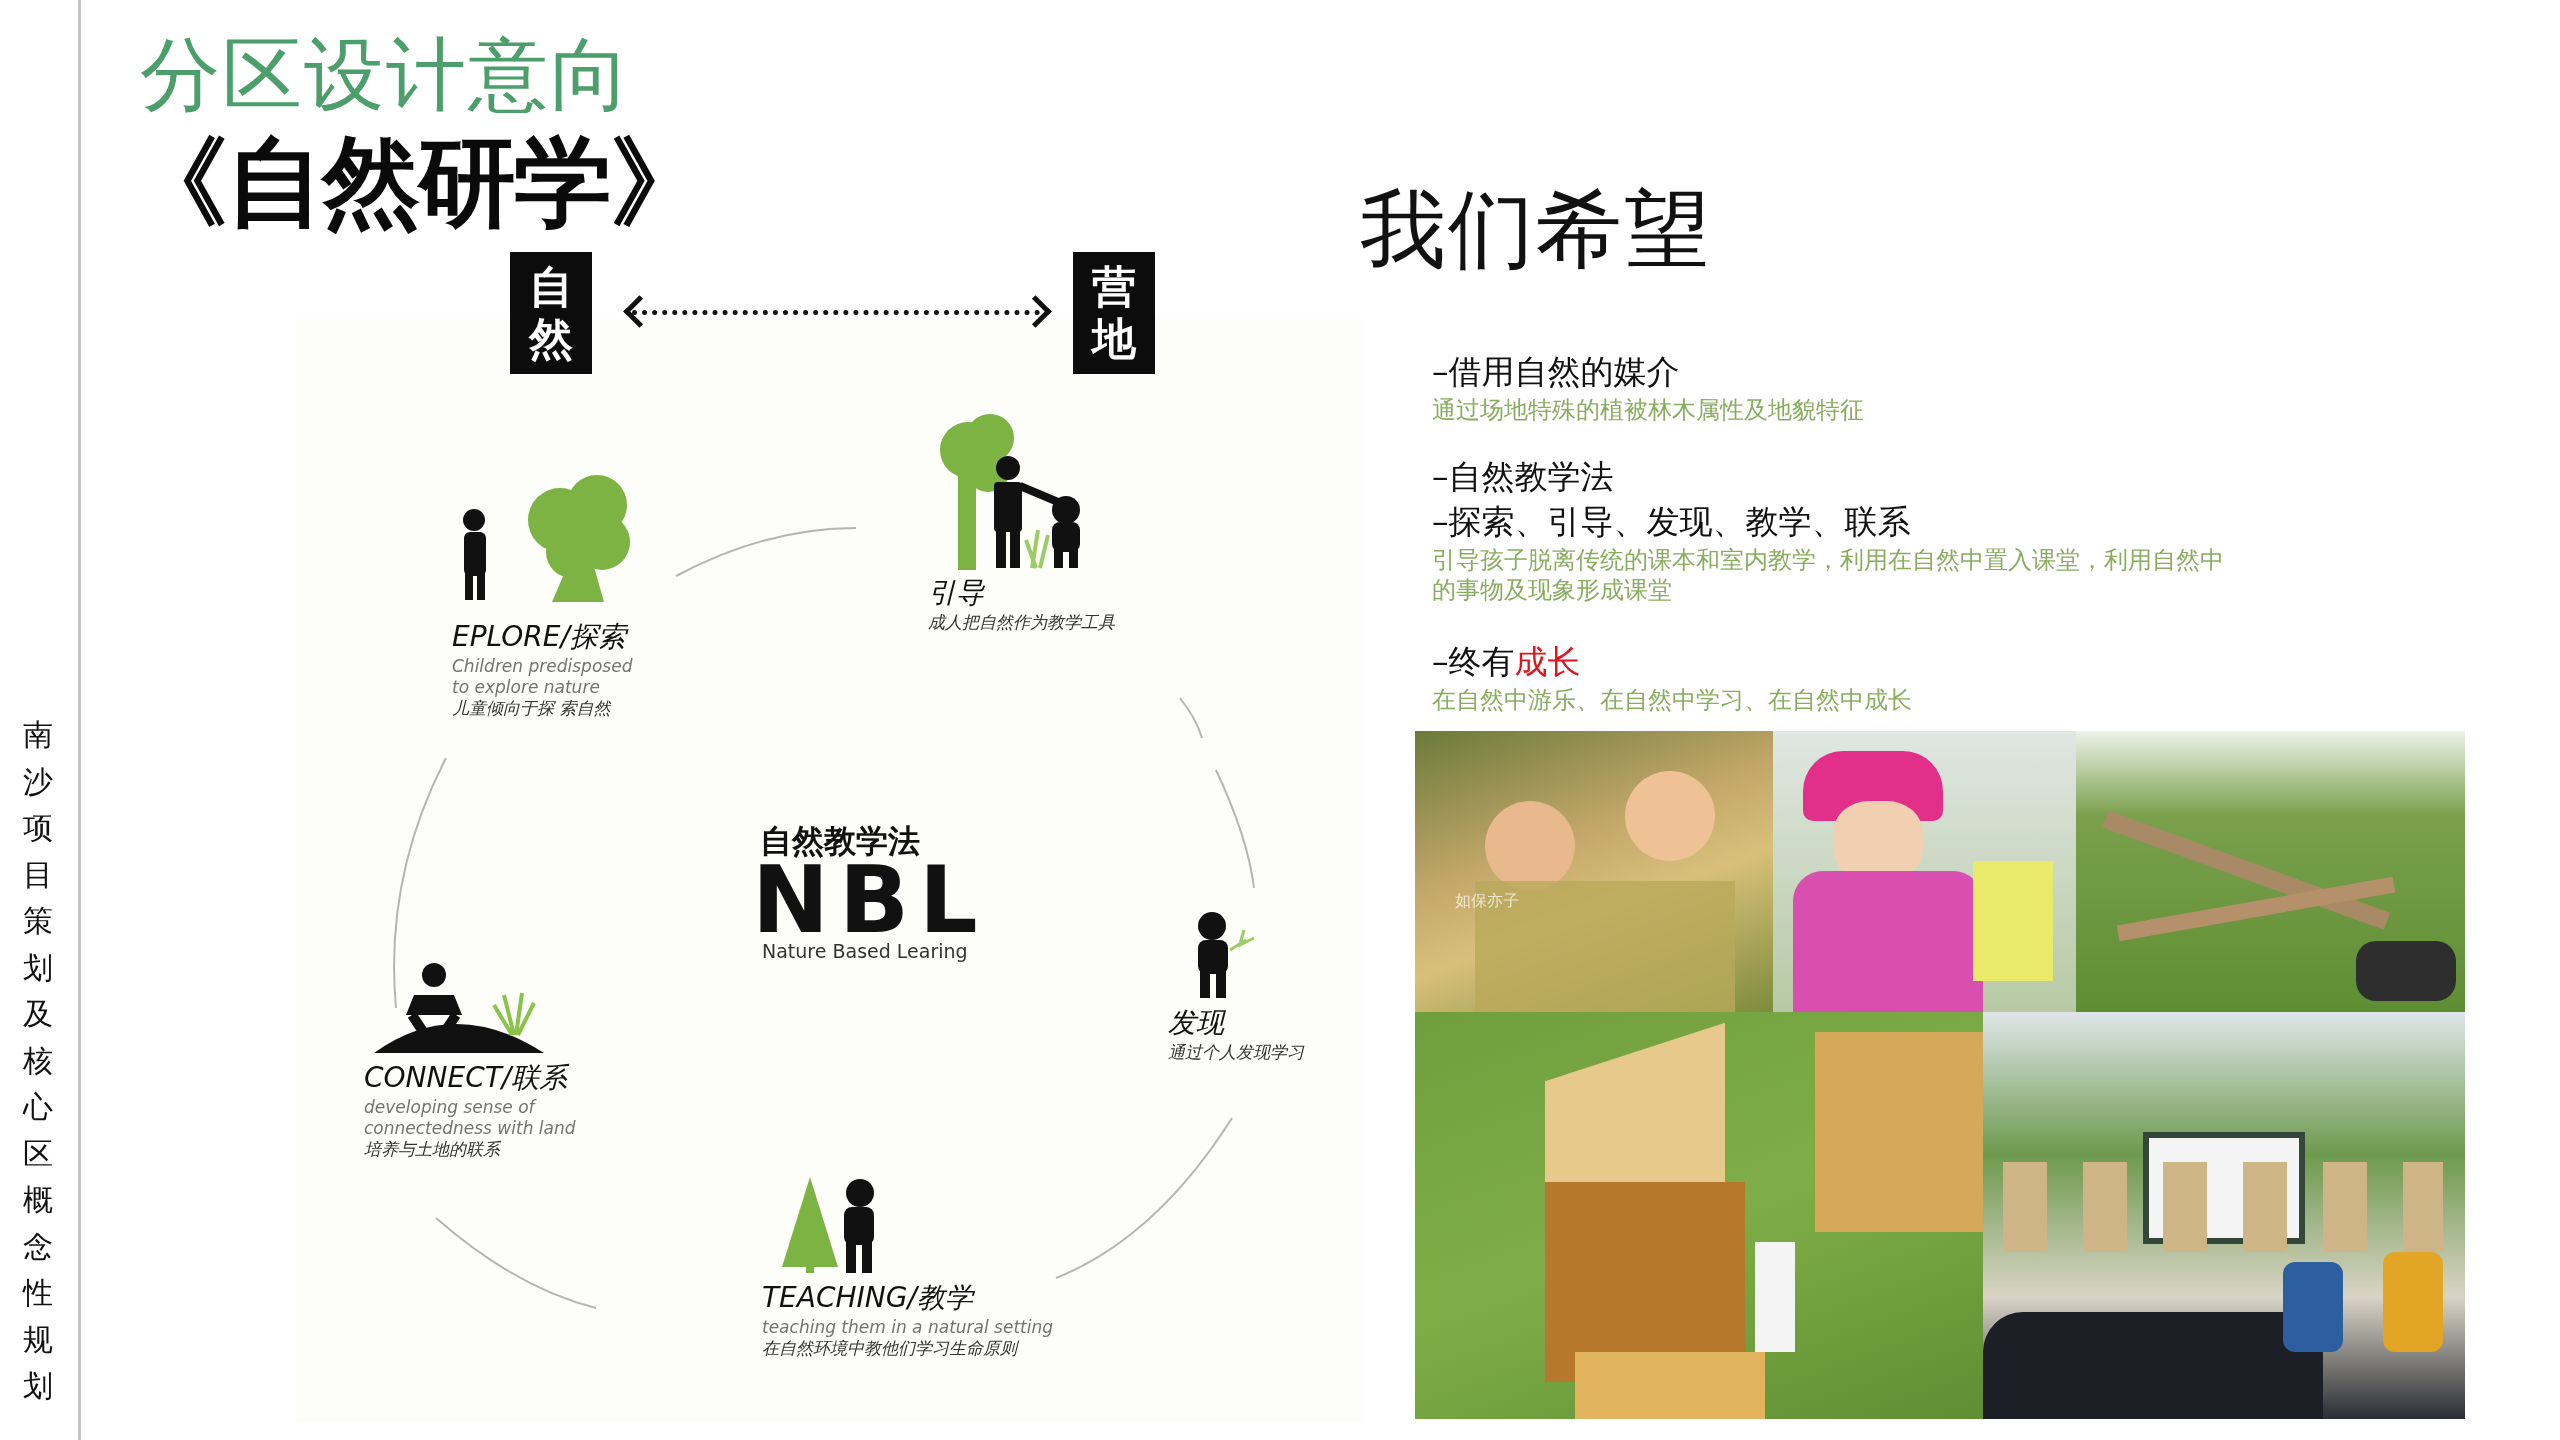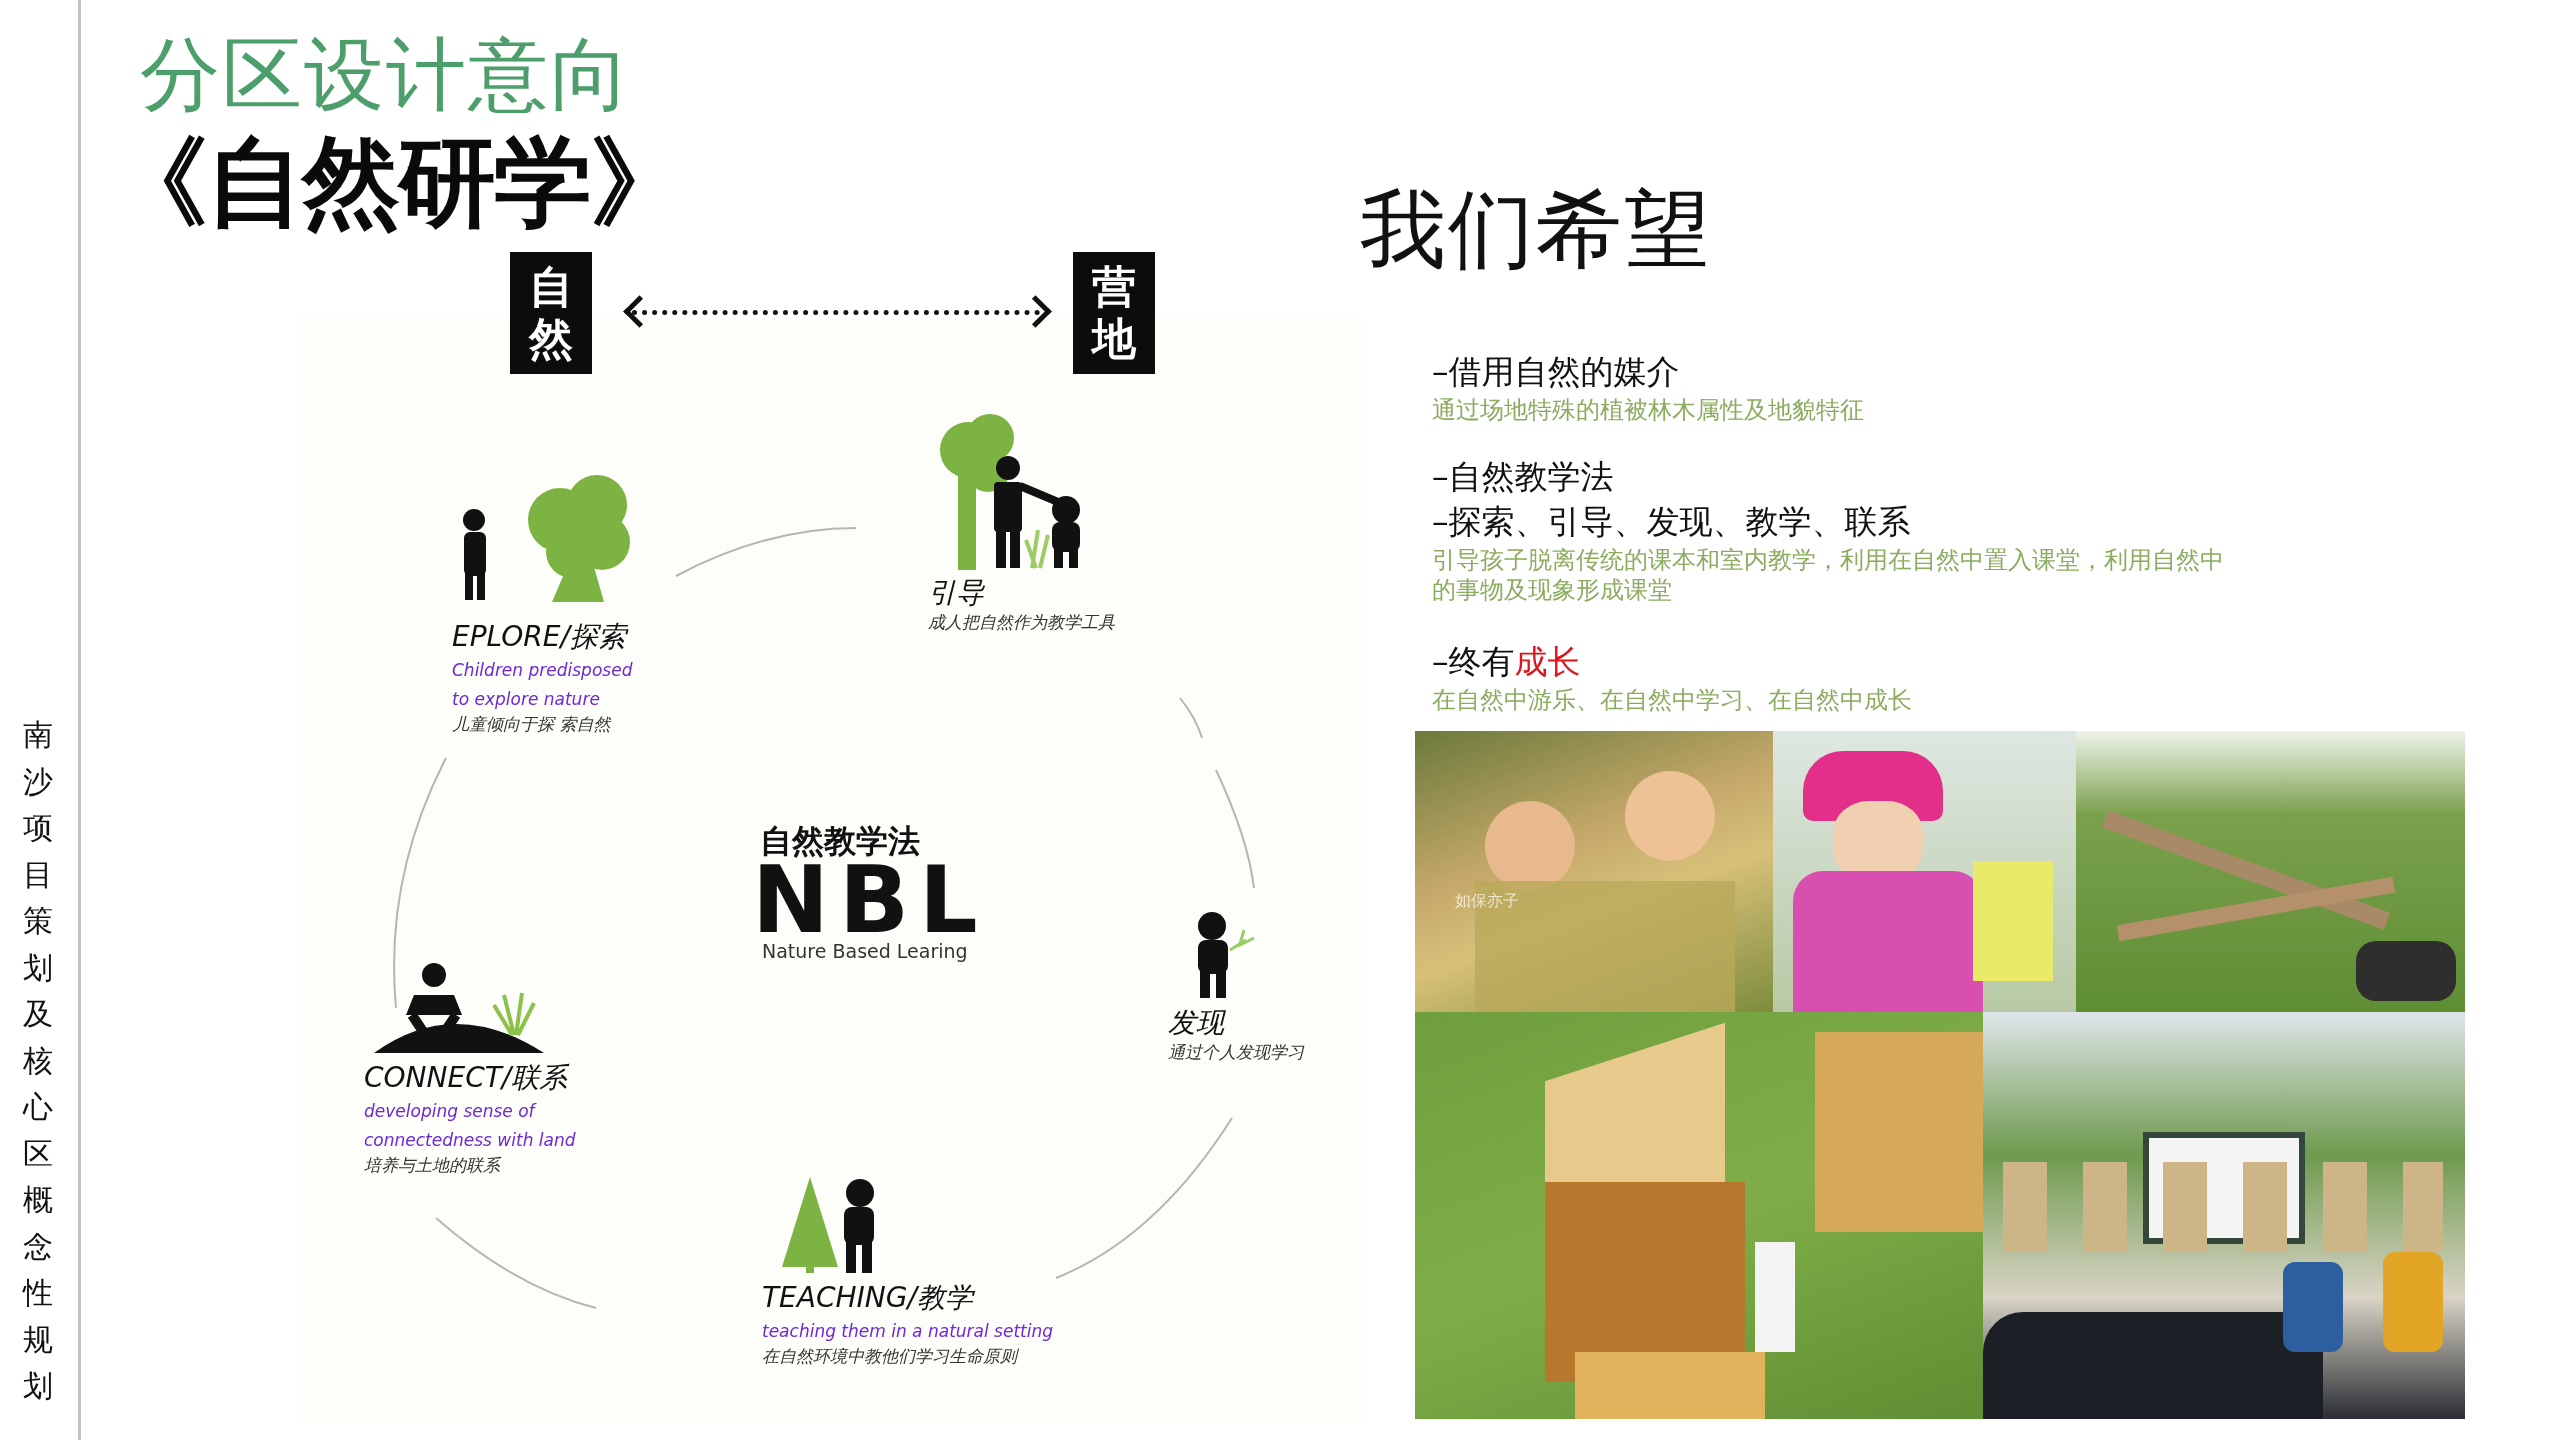--- a/index.html
+++ b/index.html
@@ -4,29 +4,29 @@
 <style>
   html, body { margin:0; padding:0; }
   body { width:2560px; height:1440px; background:#ffffff; position:relative; overflow:hidden;
          font-family:"DejaVu Sans","Liberation Sans",sans-serif; color:#111; }
   .abs { position:absolute; }
   .divider { left:78px; top:0; width:3px; height:1440px; background:#c4c4c4; }
   .side-title { left:18px; top:712px; width:40px; font-size:30px; line-height:46.5px; color:#111;
                 text-align:center; }
   .side-title span { display:block; }
   .title-green { left:140px; top:22px; font-size:80px; color:#4c9e6a; letter-spacing:2px; font-weight:normal; }
-  .title-black { left:110px; top:118px; font-size:98px; font-weight:bold; color:#0a0a0a; font-family:"DejaVu Sans",sans-serif; letter-spacing:-2px;}
+  .title-black { left:130px; top:118px; font-size:98px; font-weight:bold; color:#0a0a0a; font-family:"DejaVu Sans",sans-serif; letter-spacing:-2px;}
   .vbox { background:#0c0c0c; color:#fff; width:82px; height:122px; font-family:"DejaVu Serif",serif;
           font-weight:bold; font-size:44px; line-height:52px; text-align:center; display:flex; flex-direction:column; justify-content:center; }
   .arrow-line { left:632px; top:310px; width:408px; height:0; border-top:5px dotted #111; }
   .arrow-head { width:18px; height:18px; border-top:5px solid #111; border-left:5px solid #111; }
   .diagram-bg { left:296px; top:318px; width:1066px; height:1104px; background:#fdfdf9; }
   .node { position:absolute;font-style:italic; }
   .node-title { font-size:28px; color:#111; white-space:nowrap; }
-  .node-en { font-size:17px; color:#6d28d9; line-height:29px; }
+  .node-en { font-size:17px; color:#737373; line-height:21px; }
   .node-cn { font-size:17px; color:#333; line-height:21px; white-space:nowrap; }
   .center-cn { left:760px; top:820px; font-size:32px; font-weight:bold; }
   .center-nbl { left:752px; top:855px; font-size:92px; font-weight:bold; letter-spacing:10px; line-height:92px;}
   .center-en { left:762px; top:940px; font-size:19px; color:#333; }
   .right-h1 { left:1360px; top:172px; font-family:"DejaVu Serif",serif; font-weight:normal; font-size:86px; letter-spacing:2px; }
   .rh { font-family:"DejaVu Serif",serif; font-weight:normal; font-size:33px; color:#111; white-space:nowrap; }
   .rs { font-size:24px; color:#8aac5e; line-height:30px; }
   .red { color:#e0141b; }
   .photo { position:absolute; overflow:hidden; }
   .wm { position:absolute; font-family:"DejaVu Serif",serif; font-size:16px; color:rgba(255,255,255,0.7); }

